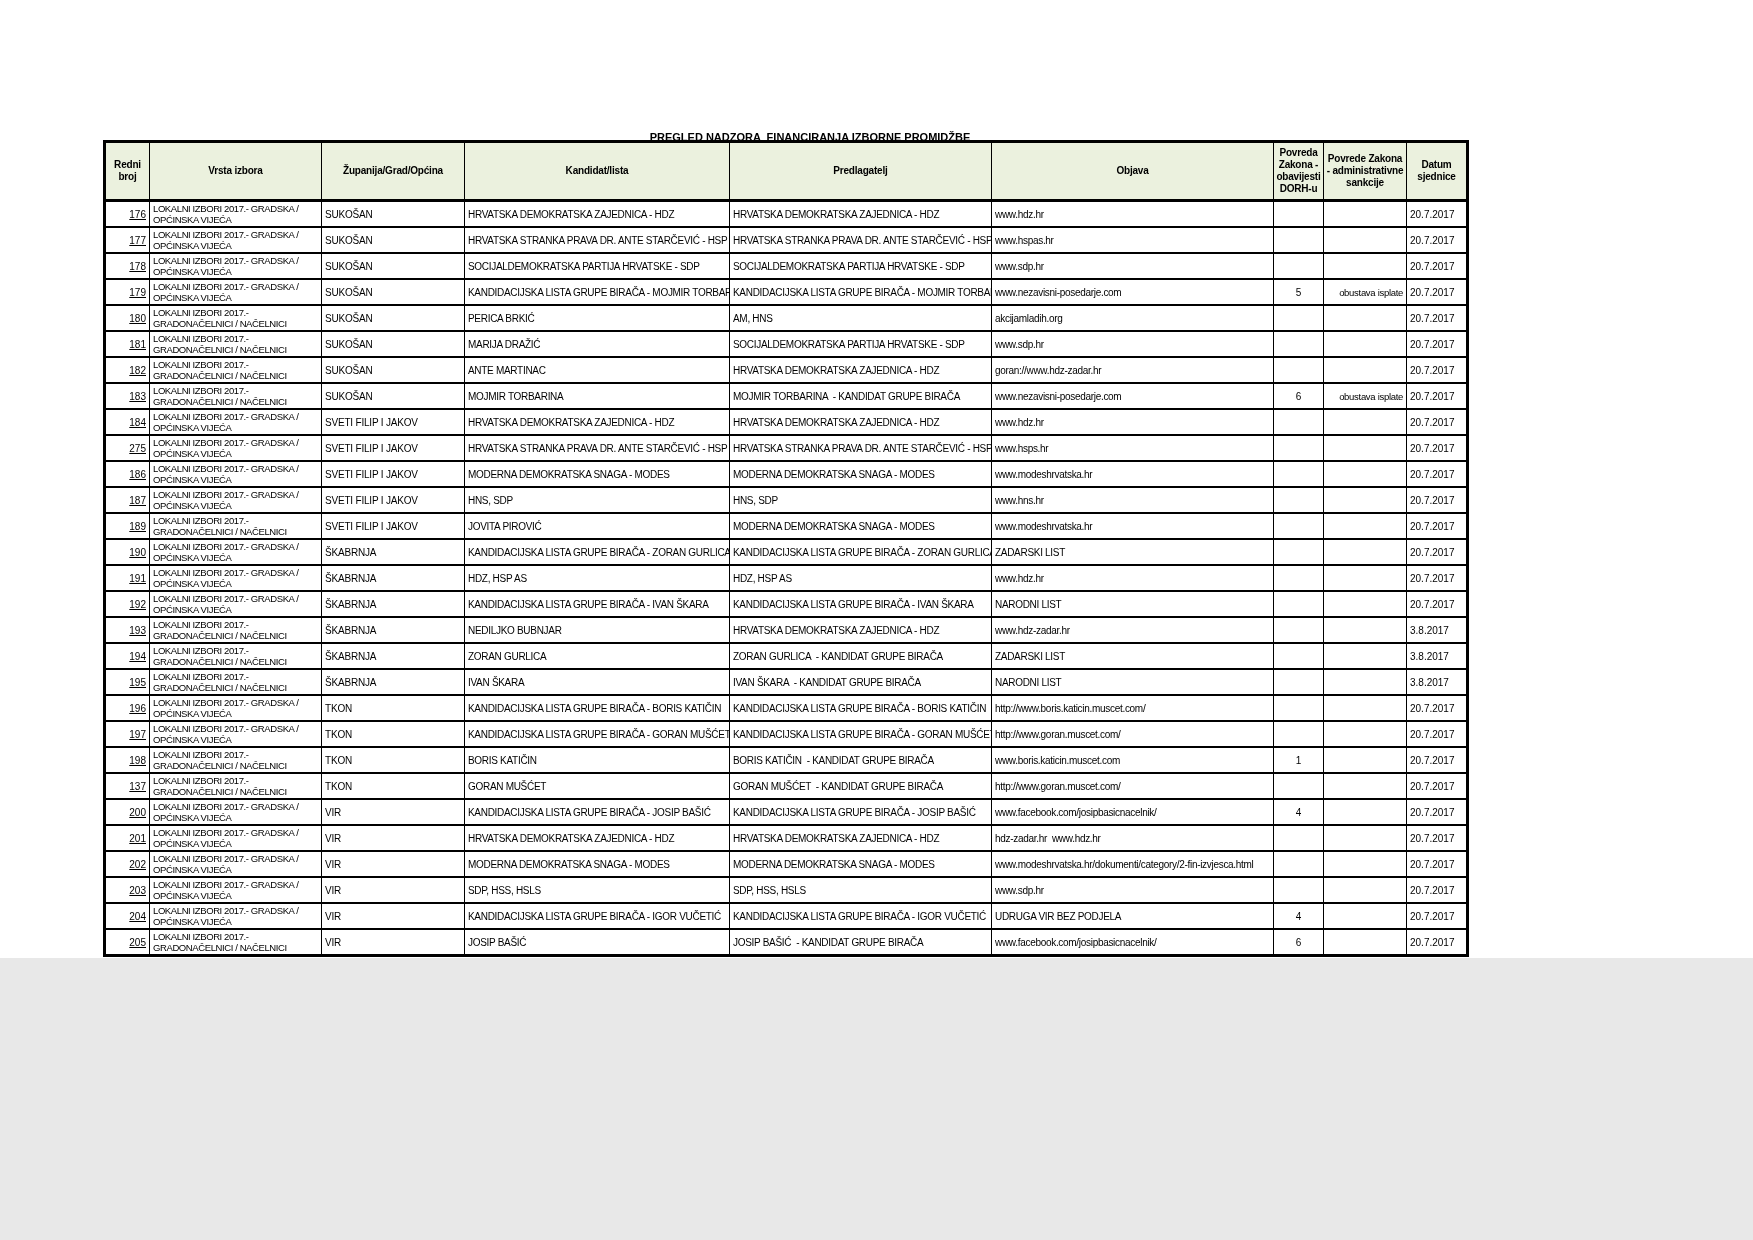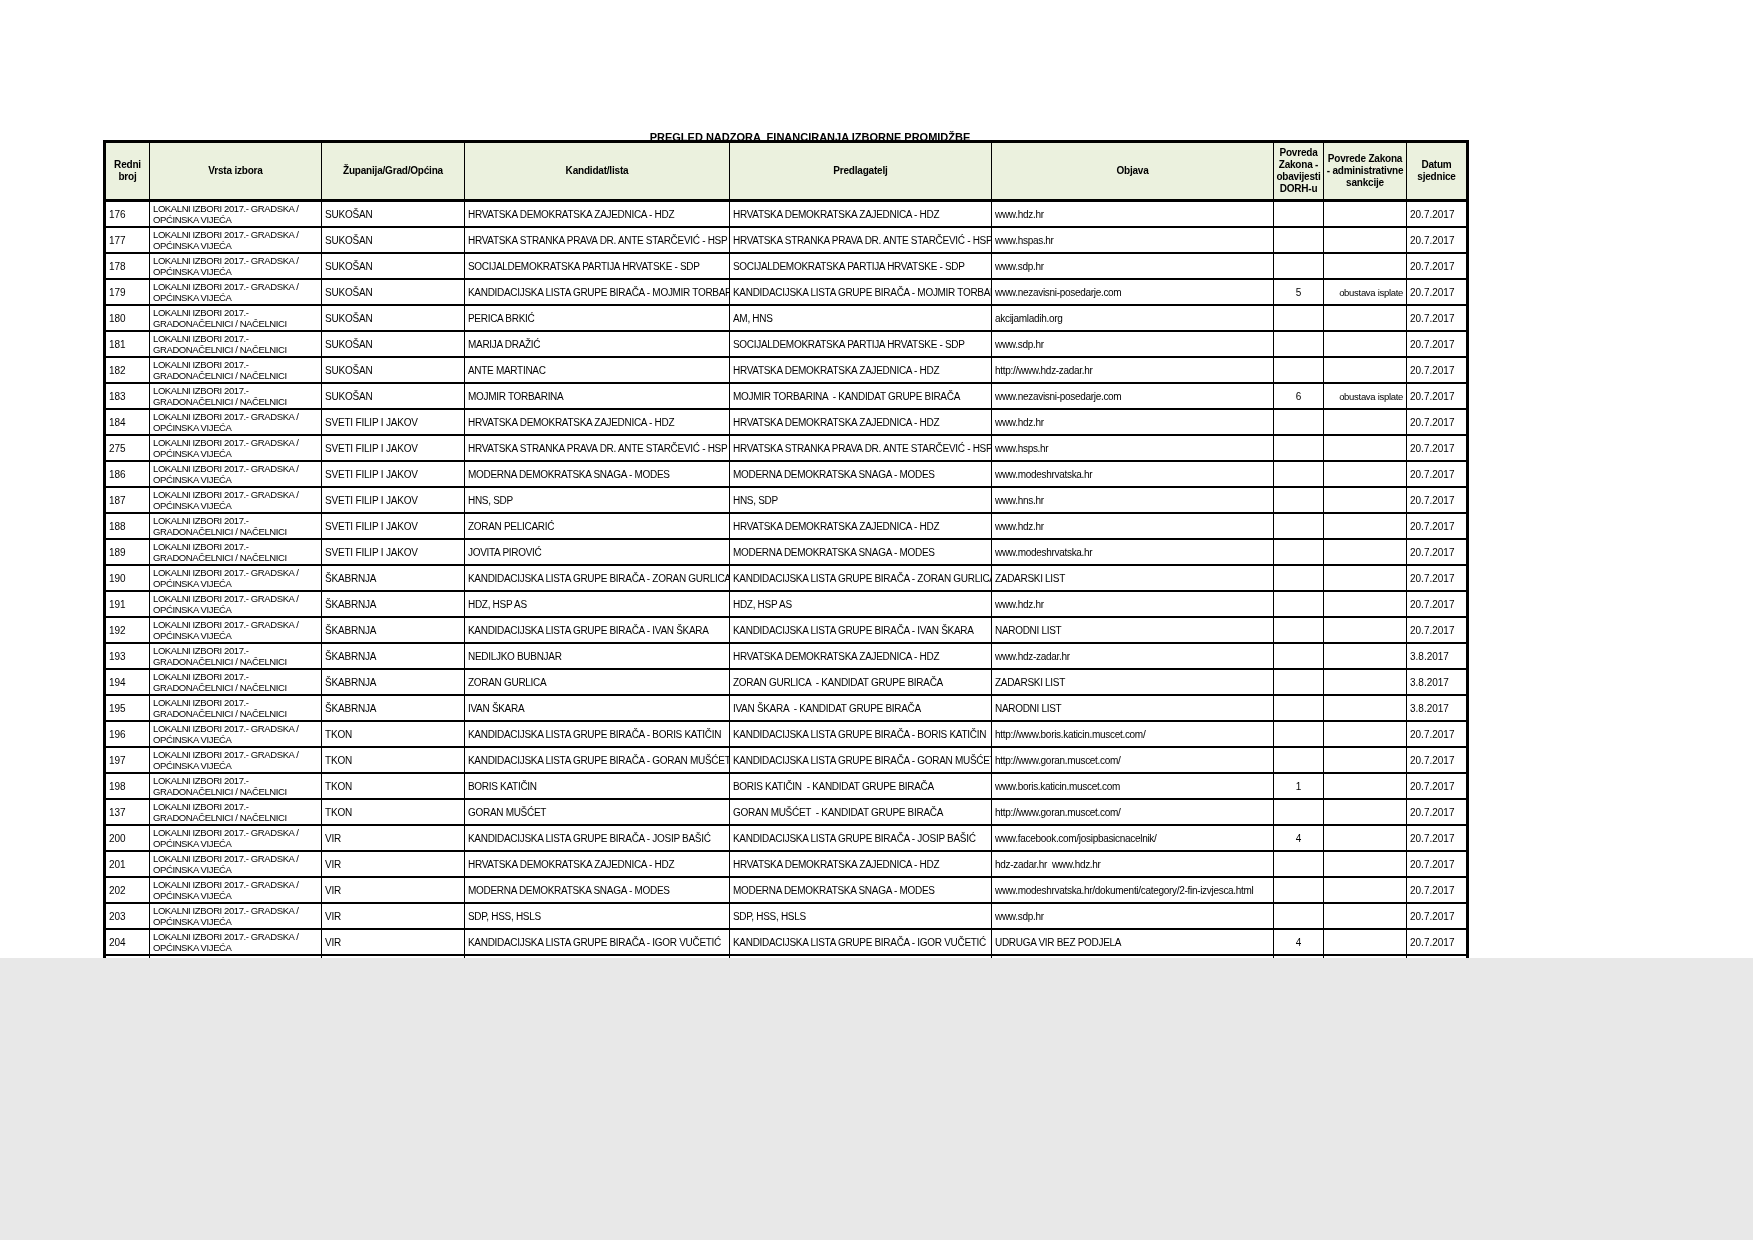--- a/index.html
+++ b/index.html
@@ -47,21 +47,21 @@
     border:1px solid #000;
     border-top:2px solid #000;
     border-bottom:2px solid #000;
     padding:1px 3px;
     font-size:10px;
     vertical-align:middle;
     overflow:hidden;
     color:#000;
   }
   .report-table tr{height:26px;}
-  td.c-rb{text-align:left;}
+  td.c-rb{text-align:right;text-decoration:underline;}
   td.c-vrsta{font-size:9.5px;line-height:11px;letter-spacing:-0.4px;}
   td.c-mjesto{white-space:pre;letter-spacing:-0.2px;}
   td.c-kandidat, td.c-predlagatelj, td.c-objava{white-space:pre;letter-spacing:-0.3px;}
   td.c-dorh{text-align:center;}
   td.c-sankcije{text-align:right;font-size:9.5px;letter-spacing:-0.3px;}
   td.c-datum{text-align:right;padding-right:22px;}
   .page-footer{
     position:absolute;
     left:115px;top:1152px;width:1367px;
     text-align:right;
@@ -170,21 +170,21 @@
           <td class="c-dorh"></td>
           <td class="c-sankcije"></td>
           <td class="c-datum">20.7.2017</td>
         </tr>
         <tr>
           <td class="c-rb">182</td>
           <td class="c-vrsta">LOKALNI IZBORI 2017.- GRADONAČELNICI / NAČELNICI</td>
           <td class="c-mjesto">SUKOŠAN</td>
           <td class="c-kandidat">ANTE MARTINAC</td>
           <td class="c-predlagatelj">HRVATSKA DEMOKRATSKA ZAJEDNICA - HDZ</td>
-          <td class="c-objava">http://www.hdz-zadar.hr</td>
+          <td class="c-objava">goran://www.hdz-zadar.hr</td>
           <td class="c-dorh"></td>
           <td class="c-sankcije"></td>
           <td class="c-datum">20.7.2017</td>
         </tr>
         <tr>
           <td class="c-rb">183</td>
           <td class="c-vrsta">LOKALNI IZBORI 2017.- GRADONAČELNICI / NAČELNICI</td>
           <td class="c-mjesto">SUKOŠAN</td>
           <td class="c-kandidat">MOJMIR TORBARINA</td>
           <td class="c-predlagatelj">MOJMIR TORBARINA  - KANDIDAT GRUPE BIRAČA</td>
@@ -231,31 +231,20 @@
           <td class="c-vrsta">LOKALNI IZBORI 2017.- GRADSKA / OPĆINSKA VIJEĆA</td>
           <td class="c-mjesto">SVETI FILIP I JAKOV</td>
           <td class="c-kandidat">HNS, SDP</td>
           <td class="c-predlagatelj">HNS, SDP</td>
           <td class="c-objava">www.hns.hr</td>
           <td class="c-dorh"></td>
           <td class="c-sankcije"></td>
           <td class="c-datum">20.7.2017</td>
         </tr>
         <tr>
-          <td class="c-rb">188</td>
-          <td class="c-vrsta">LOKALNI IZBORI 2017.- GRADONAČELNICI / NAČELNICI</td>
-          <td class="c-mjesto">SVETI FILIP I JAKOV</td>
-          <td class="c-kandidat">ZORAN PELICARIĆ</td>
-          <td class="c-predlagatelj">HRVATSKA DEMOKRATSKA ZAJEDNICA - HDZ</td>
-          <td class="c-objava">www.hdz.hr</td>
-          <td class="c-dorh"></td>
-          <td class="c-sankcije"></td>
-          <td class="c-datum">20.7.2017</td>
-        </tr>
-        <tr>
           <td class="c-rb">189</td>
           <td class="c-vrsta">LOKALNI IZBORI 2017.- GRADONAČELNICI / NAČELNICI</td>
           <td class="c-mjesto">SVETI FILIP I JAKOV</td>
           <td class="c-kandidat">JOVITA PIROVIĆ</td>
           <td class="c-predlagatelj">MODERNA DEMOKRATSKA SNAGA - MODES</td>
           <td class="c-objava">www.modeshrvatska.hr</td>
           <td class="c-dorh"></td>
           <td class="c-sankcije"></td>
           <td class="c-datum">20.7.2017</td>
         </tr>

